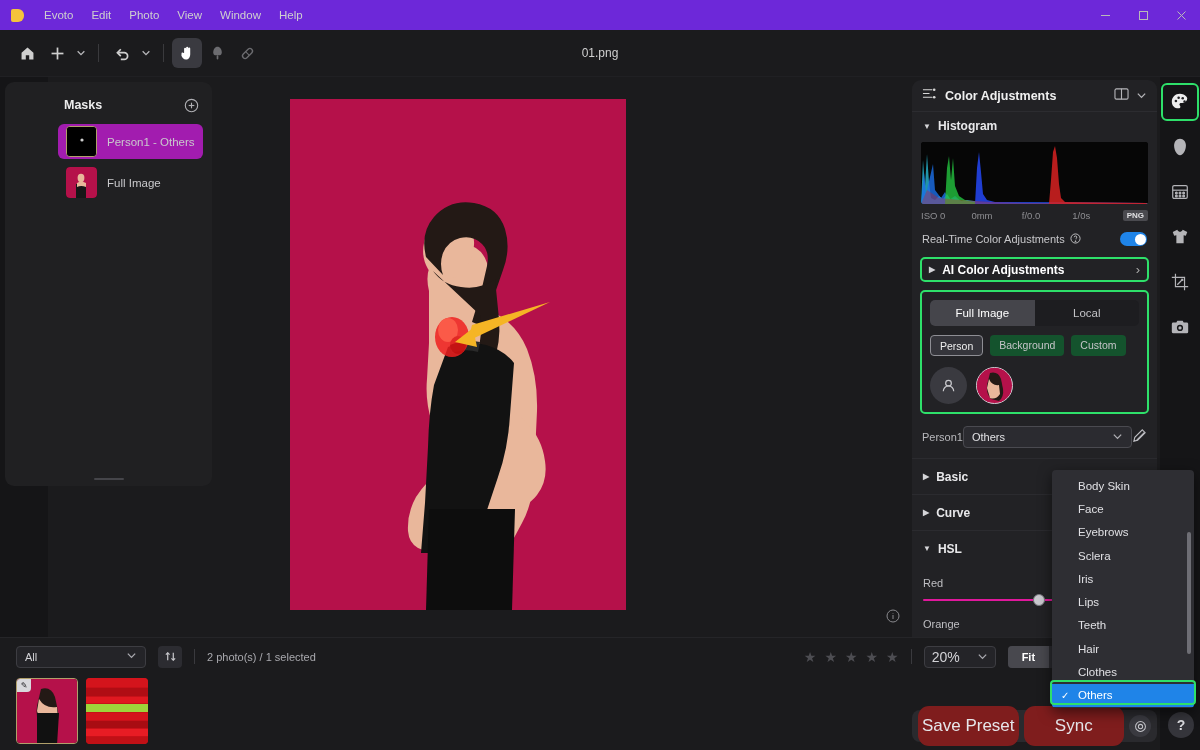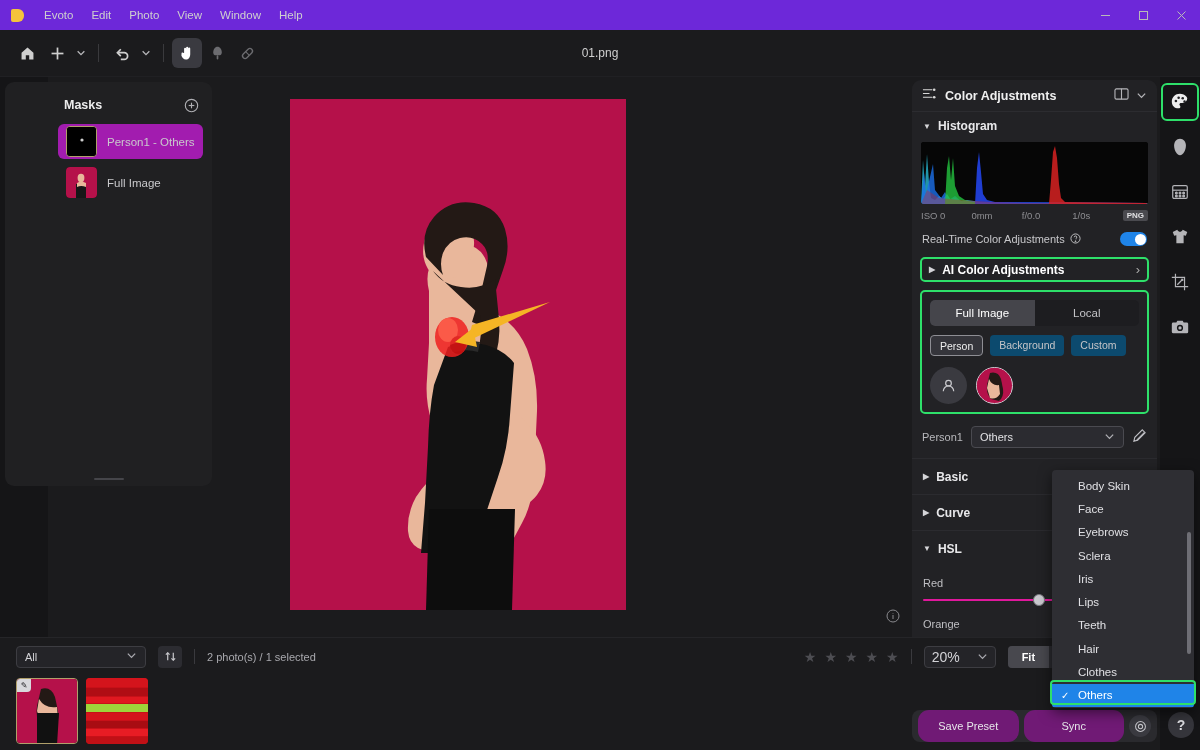--- a/index.html
+++ b/index.html
@@ -173,35 +173,35 @@
     display:flex; height:26px; background:#1d1d20; border-radius:5px;
     overflow:hidden;
   }
   .seg div {
     flex:1; display:flex; align-items:center; justify-content:center;
     font-size:11.5px; color:#c3c3c6;
   }
   .seg div.on { background:#45454b; color:#fff; }
   .chips { display:flex; gap:7px; margin-top:9px; }
   .chip {
-    font-size:10.5px; color:#c5c5c8; background:#0c4a6e;
+    font-size:10.5px; color:#c5c5c8; background:#14532d;
     padding:3.5px 9px; border-radius:4px;
   }
   .chip.on { border:1px solid #8e8e94; background:#35353b; color:#efefef; }
   .avatars { display:flex; gap:9px; margin-top:11px; align-items:center; }
   .av-add {
     width:37px; height:37px; border-radius:50%; background:#3a3a40;
     display:flex; align-items:center; justify-content:center; color:#c8c8cc;
   }
   .av-person {
     width:37px; height:37px; border-radius:50%; overflow:hidden;
     border:1.5px solid #cfcfd4; position:relative; background:#b5114a;
   }
   .person-row {
-    display:flex; align-items:center; gap:8px; margin:12px 10px 0 10px;
+    display:flex; align-items:center; margin:12px 10px 0 10px;
   }
   .person-lbl { font-size:11px; color:#b9b9bd; flex:none; }
   .sel-box {
     flex:1; height:22px; background:#2b2b30; border:1px solid #4a4a50;
     border-radius:4px; display:flex; align-items:center; padding:0 8px;
     font-size:11px; color:#e2e2e5;
   }
   .sel-box .cv { margin-left:auto; color:#b0b0b5; }
   .acc-row {
     display:flex; align-items:center; gap:7px; height:36px; padding:0 11px;
@@ -318,23 +318,23 @@
     display:flex; align-items:center; justify-content:center;
     color:#2a2a2d; font-size:8px;
   }
 
   .btm-actions {
     position:absolute; left:912px; top:710px; width:245px; height:32px;
     background:#2a2a2e; border-radius:8px; display:flex;
     align-items:center; padding:0 6px; gap:5px; z-index:40;
   }
   .act-btn {
-    flex:1; height:32px; background:#701a75; border-radius:11px;
+    flex:1; height:40px; background:#7f1d1d; border-radius:11px;
     display:flex; align-items:center; justify-content:center;
-    font-size:11px; color:#e6e6ea;
+    font-size:17px; color:#e6e6ea;
   }
   .gear-btn {
     width:22px; height:22px; border-radius:50%; background:#3a3a40;
     display:flex; align-items:center; justify-content:center; color:#c6c6cb; flex:none;
   }
   .help-btn {
     position:absolute; left:1168px; top:712px; width:26px; height:26px;
     border-radius:50%; background:#35353b; color:#dcdce0;
     display:flex; align-items:center; justify-content:center;
     font-size:14px; font-weight:bold; z-index:40;

